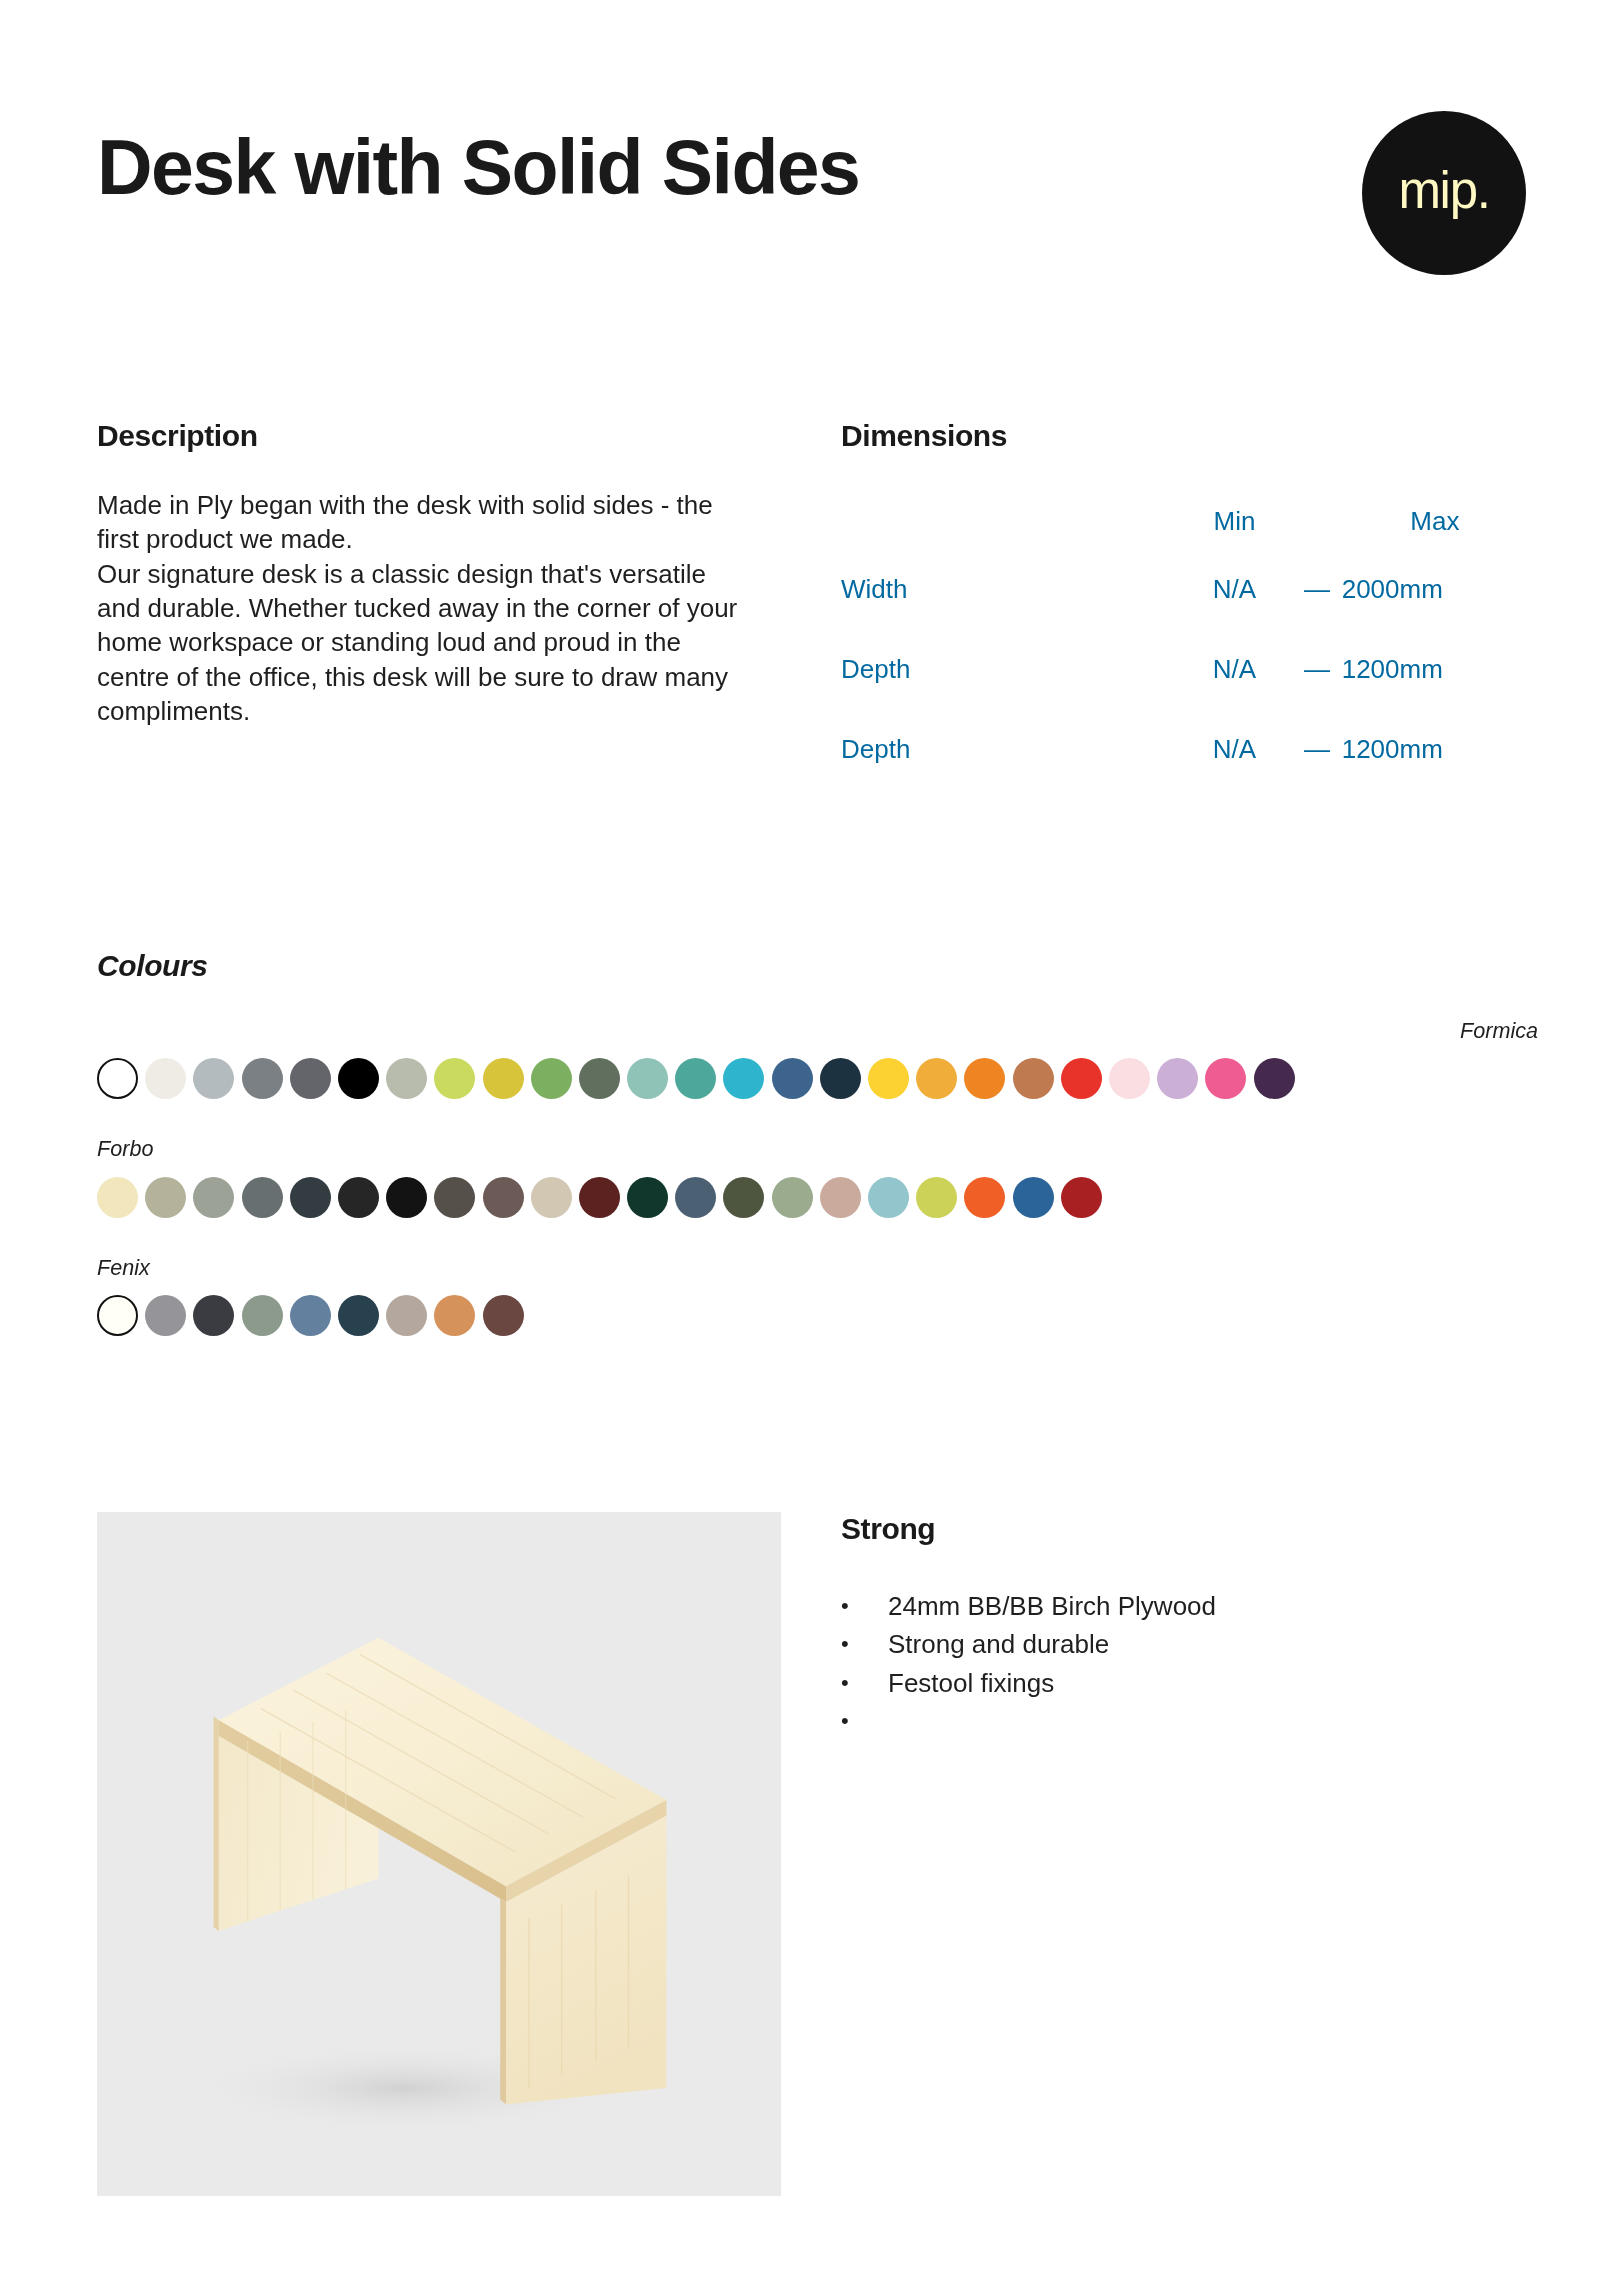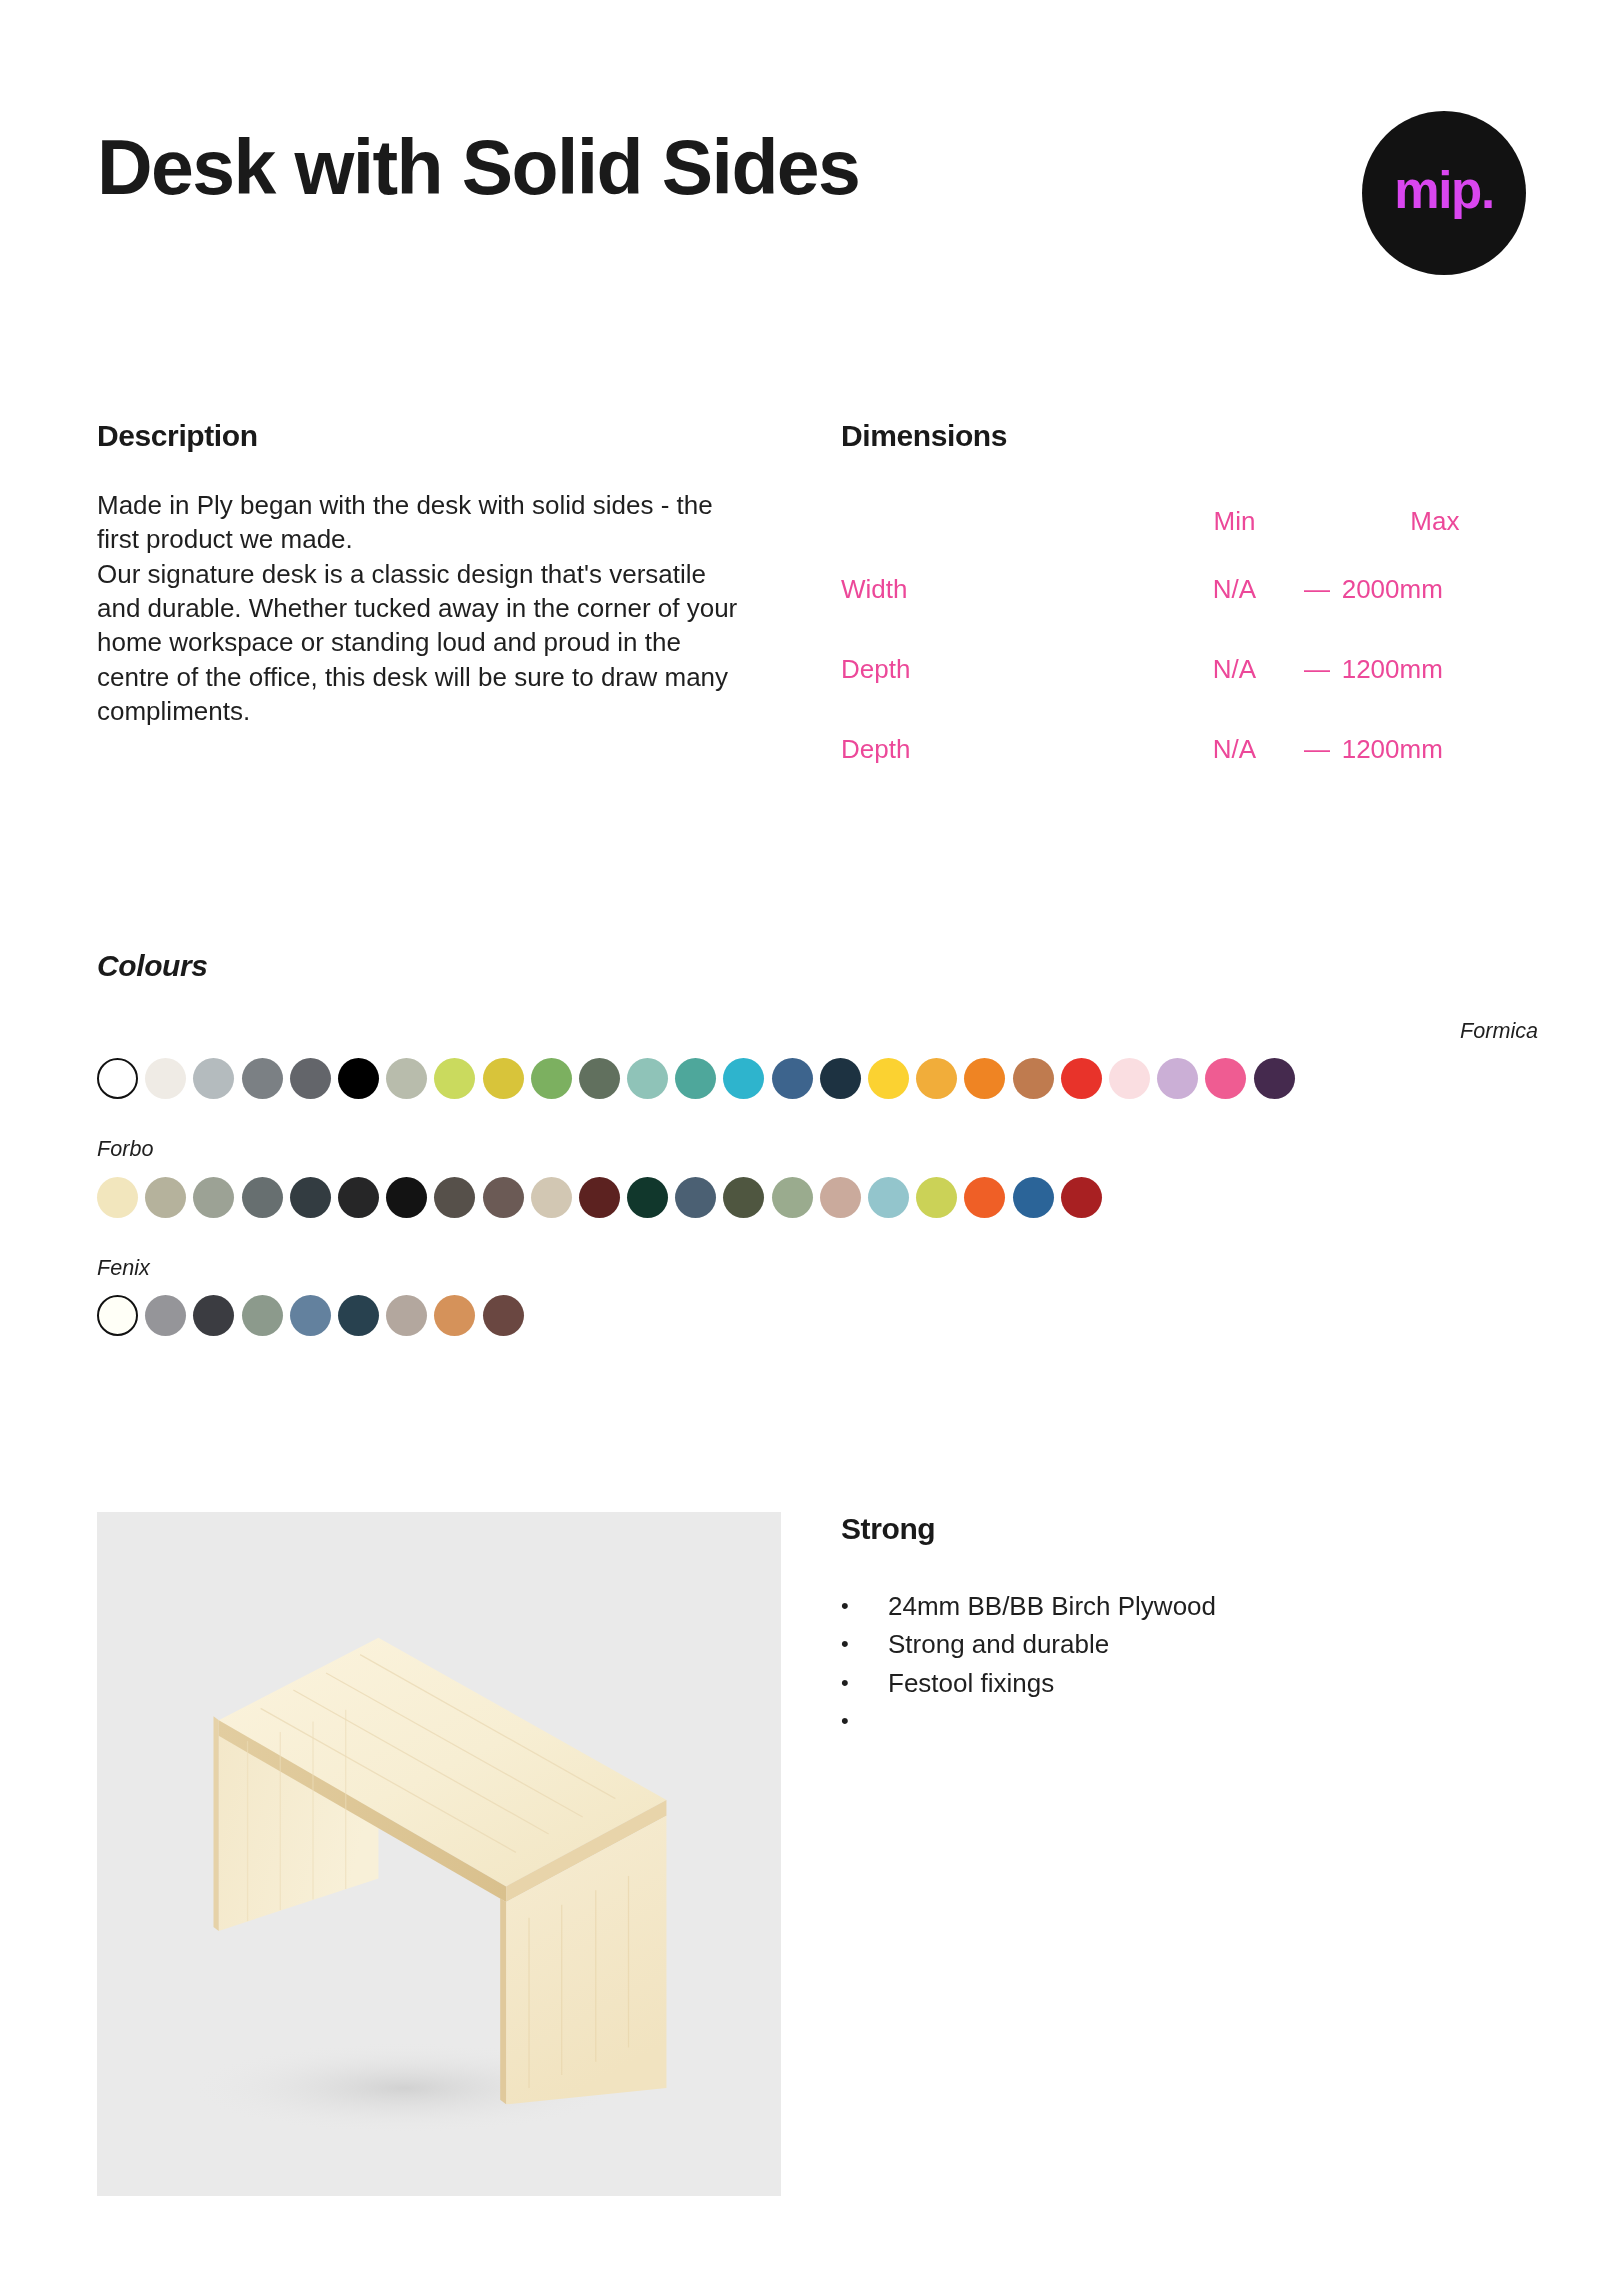--- a/index.html
+++ b/index.html
@@ -48,23 +48,23 @@
     top: 0;
     width: 164px;
     height: 164px;
     border-radius: 50%;
     background: #121212;
     display: flex;
     align-items: center;
     justify-content: center;
   }
   .logo-text {
-    color: #d946ef;
+    color: #fef9c3;
     font-size: 51px;
-    font-weight: 700;
+    font-weight: 400;
     letter-spacing: -1.3px;
     line-height: 1;
     transform: translateY(-2.6px);
   }
 
   
   .section-heading {
     font-size: 30px;
     font-weight: 700;
     letter-spacing: -0.4px;
@@ -94,21 +94,21 @@
     width: 687px;
   }
   .dim-table {
     margin-top: 41px;
     width: 100%;
     border-collapse: collapse;
   }
   .dim-table th, .dim-table td {
     font-size: 26px;
     font-weight: 400;
-    color: #ec4899;
+    color: #0369a1;
     padding: 0;
     vertical-align: middle;
   }
   .dim-table thead th {
     height: 55px;
     text-align: center;
   }
   .dim-table tbody tr { height: 80px; }
   .col-label  { width: 366px; text-align: left; }
   .col-min    { width: 124px; text-align: center; }

